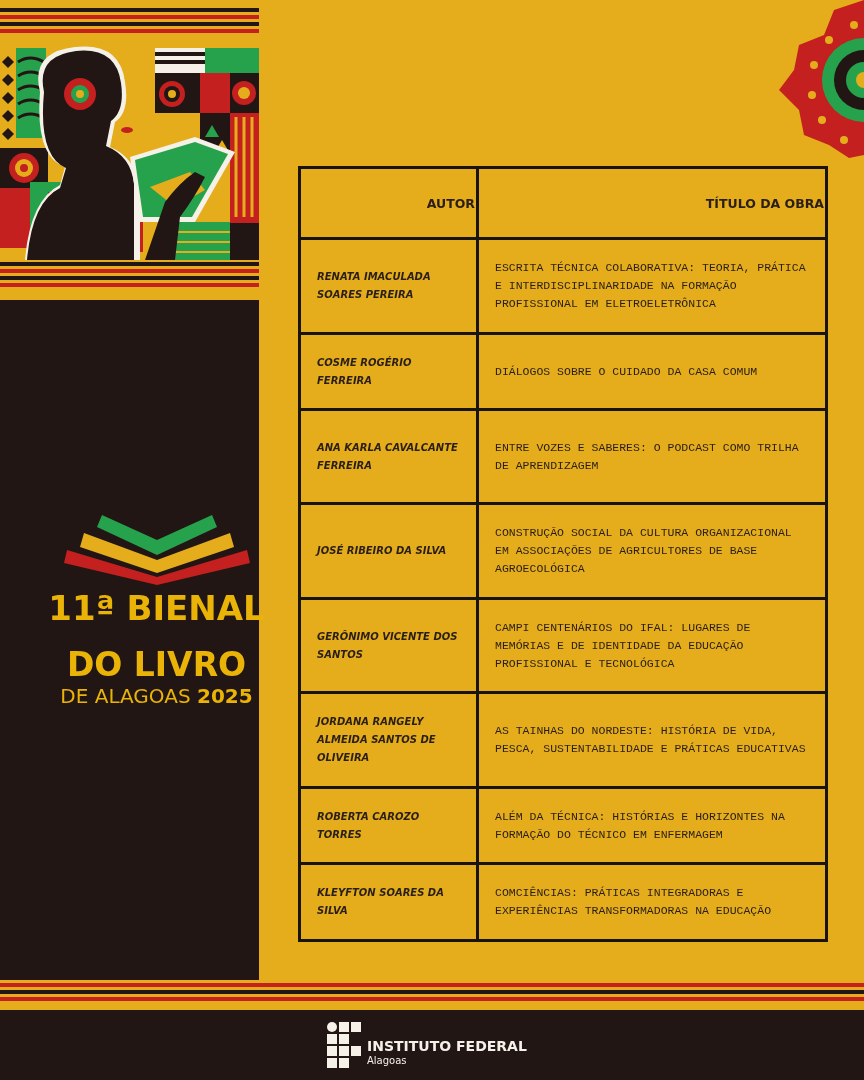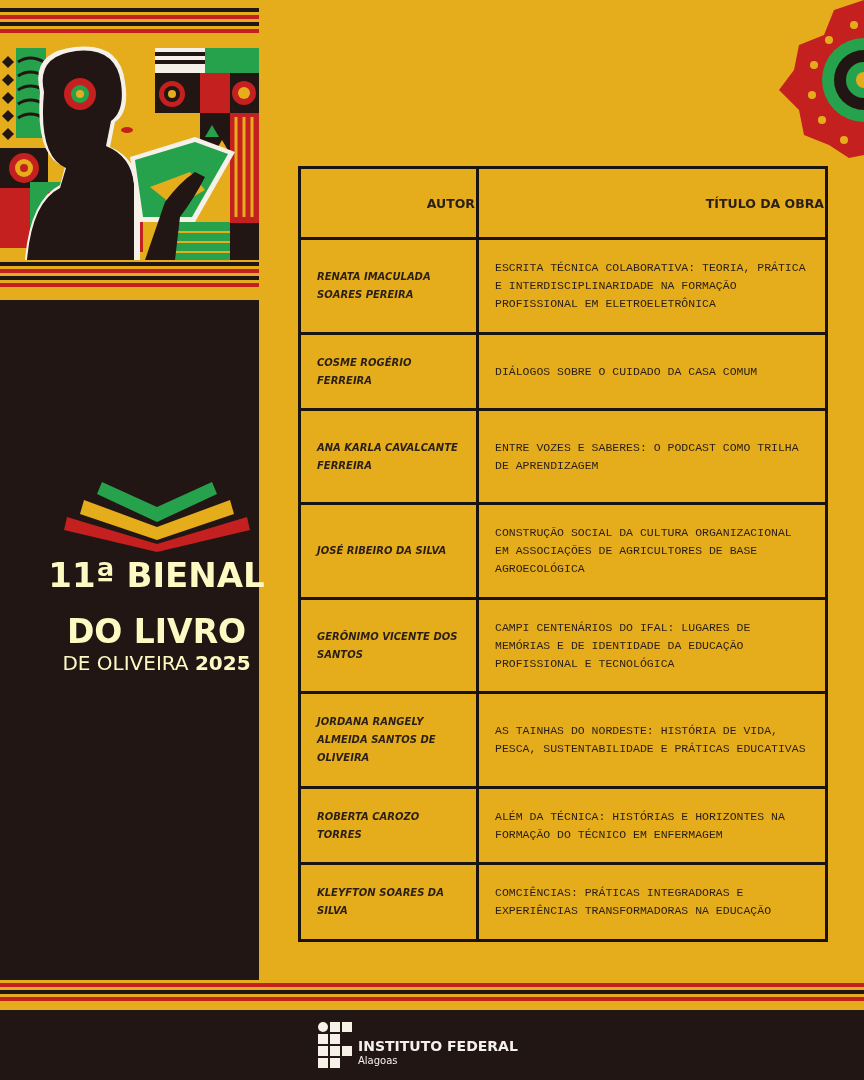--- a/index.html
+++ b/index.html
@@ -2,38 +2,38 @@
 <html><head>
 <meta charset="utf-8">
 <style>
   html,body{margin:0;padding:0;}
   body{width:864px;height:1080px;position:relative;overflow:hidden;background:#e5ad1c;font-family:"DejaVu Sans","Liberation Sans",sans-serif;}
   .left-panel{position:absolute;left:0;top:0;width:259px;height:980px;background:#211614;}
   .illustration{position:absolute;left:0;top:0;width:259px;height:300px;background:#e5ad1c;overflow:hidden;}
   .stripes{position:absolute;left:0;width:100%;}
   .stripe{height:4px;margin-bottom:3px;}
   .art{position:absolute;left:0;top:42px;width:259px;height:218px;}
-  .logo{position:absolute;left:0;top:472px;width:313px;text-align:center;color:#fef9c3;}
+  .logo{position:absolute;left:0;top:505px;width:313px;text-align:center;color:#eab308;}
   .logo .chev{display:block;margin:0 auto;}
   .logo .l1{font-family:"DejaVu Sans",sans-serif;font-weight:bold;font-size:34px;letter-spacing:0px;line-height:38px;margin-top:4px;}
   .logo .l2{font-size:22px;line-height:26px;letter-spacing:0.5px;}
   .logo .l3{font-weight:bold;font-size:33px;line-height:36px;margin-top:20px;}
   .logo .l4{font-size:20px;line-height:26px;}
   .logo .l4 b{font-weight:bold;}
   .flower{position:absolute;right:0;top:0;width:90px;height:160px;}
   table.books{position:absolute;left:298px;top:166px;width:527px;border-collapse:collapse;table-layout:fixed;}
   table.books th, table.books td{border:3px solid #1a1410;color:#2a1f16;text-transform:uppercase;}
   table.books th{height:66px;font-size:12.5px;font-weight:bold;text-align:right;}
   table.books td{font-size:11.5px;line-height:18px;padding:0 14px 0 16px;vertical-align:middle;}
   table.books td.author{font-weight:bold;font-size:10px;font-style:italic;}
   table.books td.title{padding-left:16px;font-family:Liberation Mono, monospace;}
   .bottom-band{position:absolute;left:0;top:980px;width:864px;height:100px;background:#211614;}
   .bottom-stripes{position:absolute;left:0;top:980px;width:864px;height:30px;background:#e5ad1c;}
   .bottom-stripes div{height:4px;}
-  .if-logo{position:absolute;left:318px;top:1022px;display:flex;align-items:flex-end;}
+  .if-logo{position:absolute;left:327px;top:1022px;display:flex;align-items:flex-end;}
   .if-grid{display:grid;grid-template-columns:repeat(3,10px);grid-template-rows:repeat(4,10px);gap:2px;}
   .if-grid span{background:#f5f1e8;width:10px;height:10px;}
   .if-text{margin-left:6px;color:#f5f1e8;}
   .if-text .t1{font-weight:bold;font-size:14px;line-height:16px;}
   .if-text .t2{font-size:10px;line-height:14px;}
 </style>
 </head>
 <body>
 
 <div class="left-panel">
@@ -123,21 +123,21 @@
   </div>
 
   <div class="logo">
     <svg class="chev" width="190" height="80" viewBox="0 0 190 80">
       <polygon points="40,10 95,35 150,10 155,22 95,50 35,22" fill="#27a24c"></polygon>
       <polygon points="22,28 95,55 168,28 172,42 95,68 18,42" fill="#e5ad1c"></polygon>
       <polygon points="5,45 95,72 185,45 188,58 95,80 2,58" fill="#c3201f"></polygon>
     </svg>
     <div class="l1">11ª BIENAL</div>
     <div class="l3">DO LIVRO</div>
-    <div class="l4"><span>DE OLIVEIRA</span> <b>2025</b></div>
+    <div class="l4"><span>DE ALAGOAS</span> <b>2025</b></div>
   </div>
 </div>
 
 <svg class="flower" viewBox="0 0 90 160">
   <path d="M90 0 L60 10 L50 35 L25 45 L20 70 L5 90 L25 110 L30 135 L55 145 L75 158 L90 155 Z" fill="#c3201f"></path>
   <circle cx="90" cy="80" r="42" fill="#27a24c"></circle>
   <circle cx="90" cy="80" r="30" fill="#211614"></circle>
   <circle cx="90" cy="80" r="18" fill="#27a24c"></circle>
   <circle cx="90" cy="80" r="8" fill="#e5ad1c"></circle>
   <g fill="#e5ad1c">

